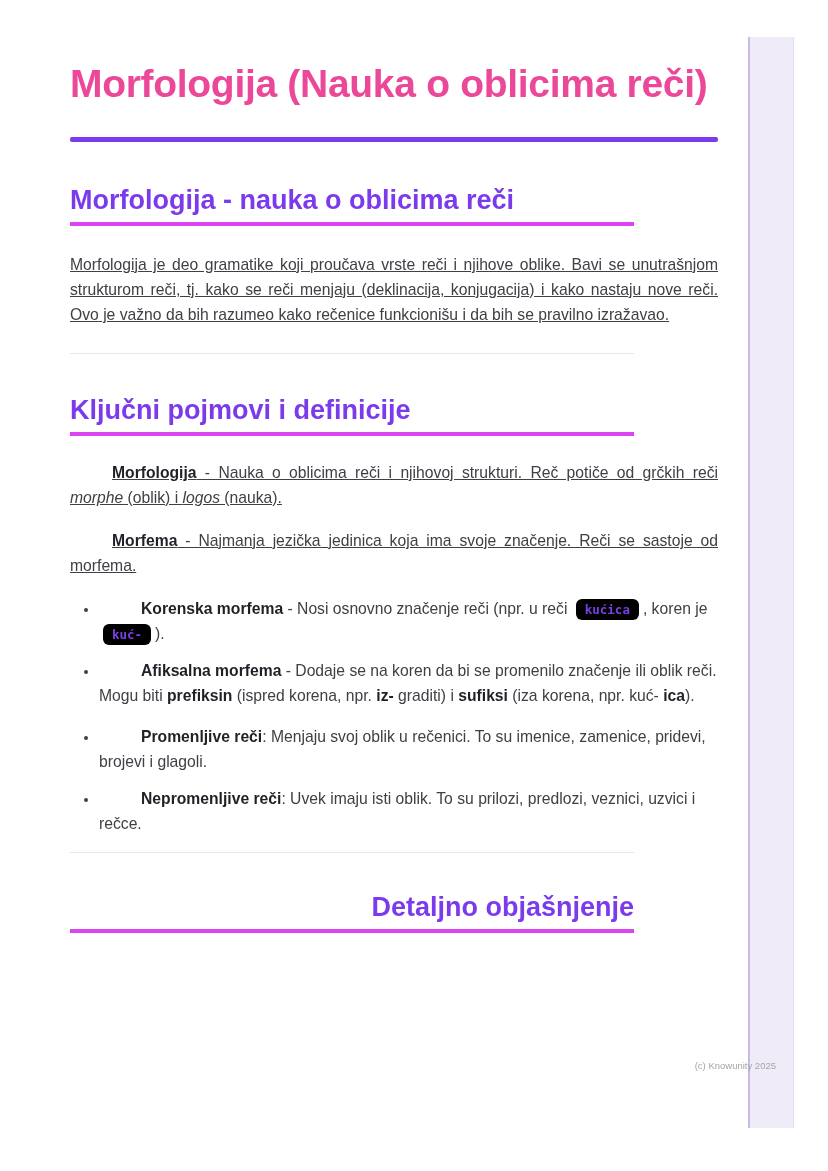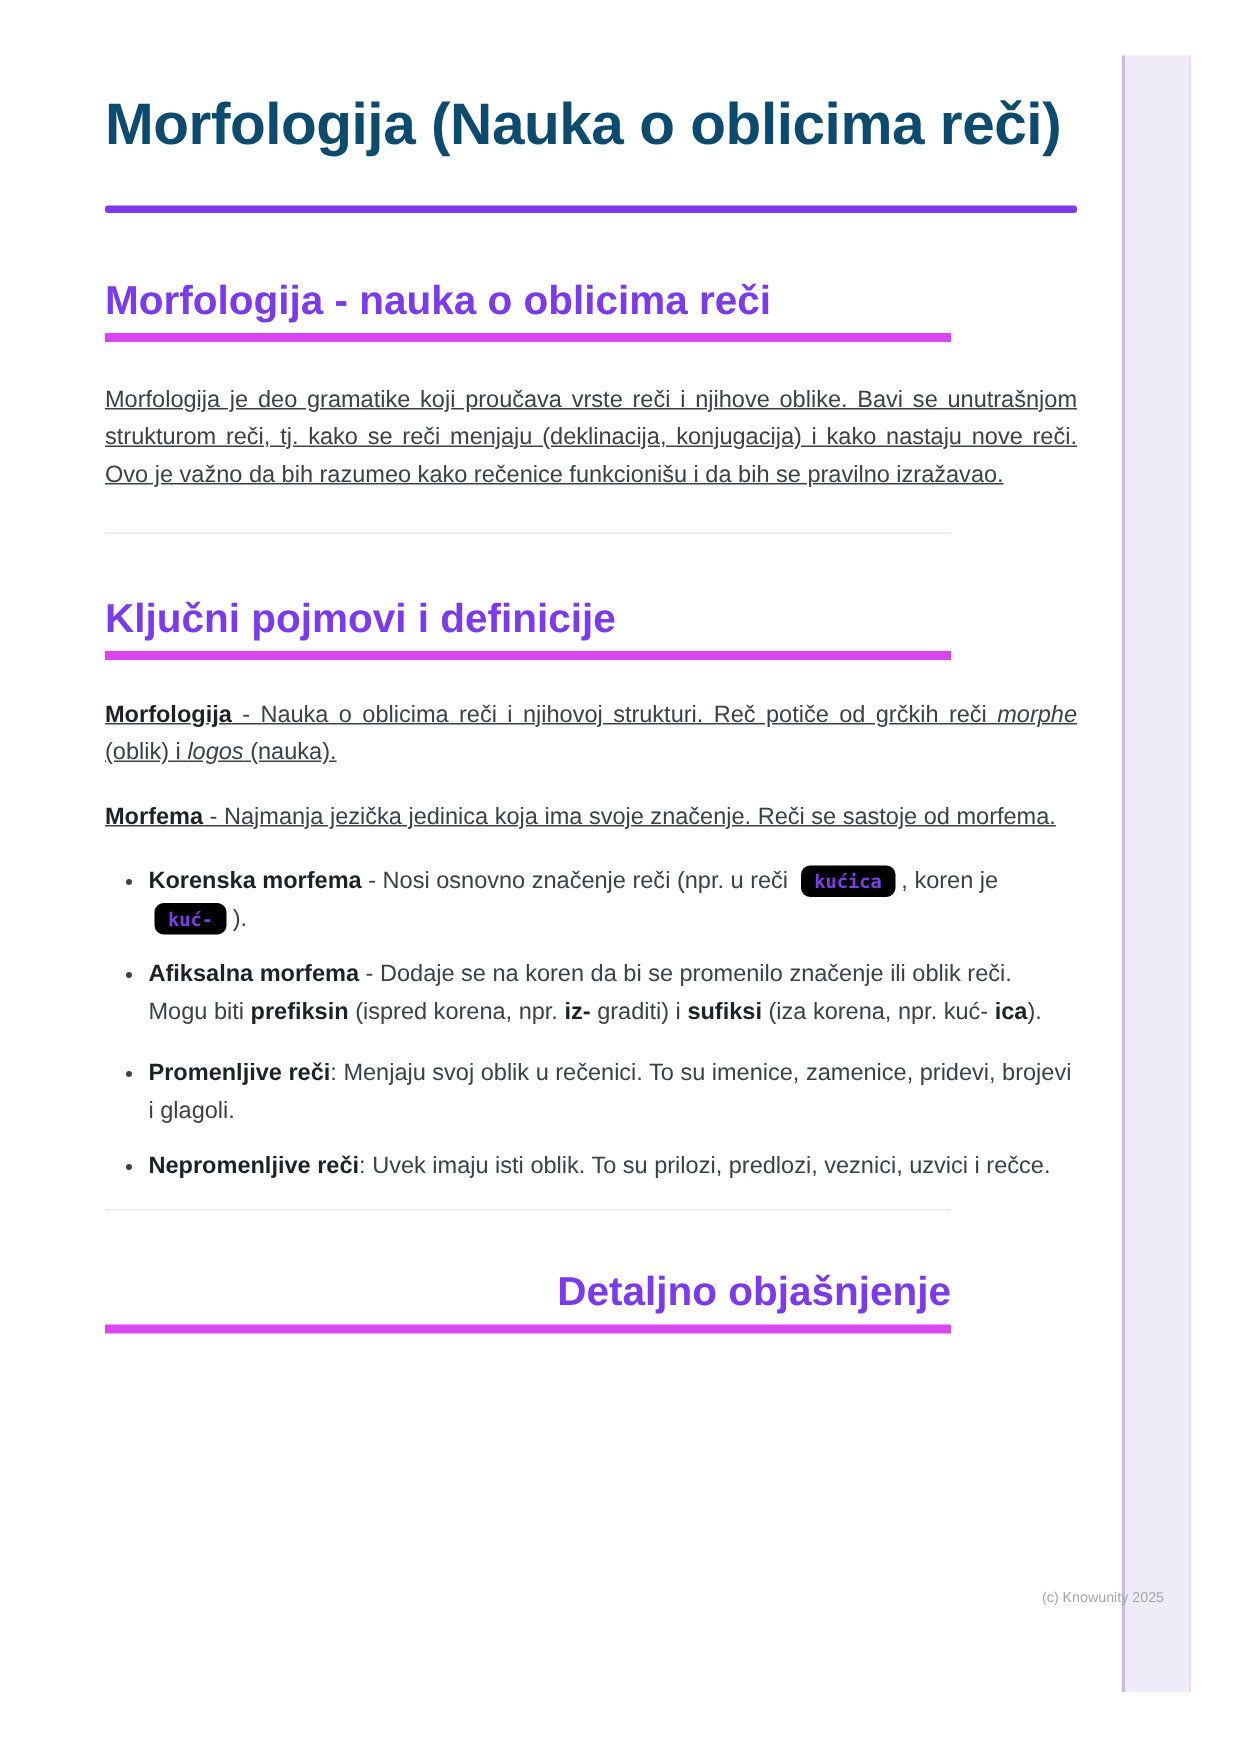--- a/index.html
+++ b/index.html
@@ -30,52 +30,52 @@
     width: 648px;
     z-index: 2;
     color: #3e4045;
   }
   h1.doc-title {
     margin: 60px 0 0 0;
     font-size: 39px;
     line-height: 47px;
     font-weight: 700;
     letter-spacing: -0.3px;
-    color: #0c4a6e;
+    color: #ec4899;
   }
   .title-rule {
     margin-top: 30px;
     width: 648px;
     height: 5px;
     background: #7c3aed;
     border-radius: 2px;
   }
   h2.section-heading {
     margin: 0;
     font-size: 27px;
     line-height: 33px;
     font-weight: 700;
     color: #7c3aed;
     width: 564px;
     padding-bottom: 5px;
-    border-bottom: 6px solid #d946ef;
+    border-bottom: 4px solid #d946ef;
   }
   h2.sh-1 { margin-top: 42px; }
   h2.sh-2 { margin-top: 40px; }
   h2.sh-3 { margin-top: 38px; text-align: right; }
   p.body-par {
     font-size: 15.7px;
     line-height: 25px;
     margin: 18px 0;
     color: #3e4045;
   }
   p.just { text-align: justify; text-decoration: underline; }
   p.first-par { margin-top: 26px; }
   p.def-par  { margin-top: 24px; }
-  strong.term { color: #1f2126; font-weight: 700; }
+  strong.term { color: #1f2126; font-weight: 700; margin-left: 42px; }
   b { color: #1f2126; font-weight: 700; }
   em { font-style: italic; }
   .divider {
     width: 564px;
     border-top: 1px solid #e8e7e5;
     margin-top: 26px;
   }
   .divider-2 { margin-top: 14px; }
   ul.bullet-list {
     margin: 16px 0 16px 0;

